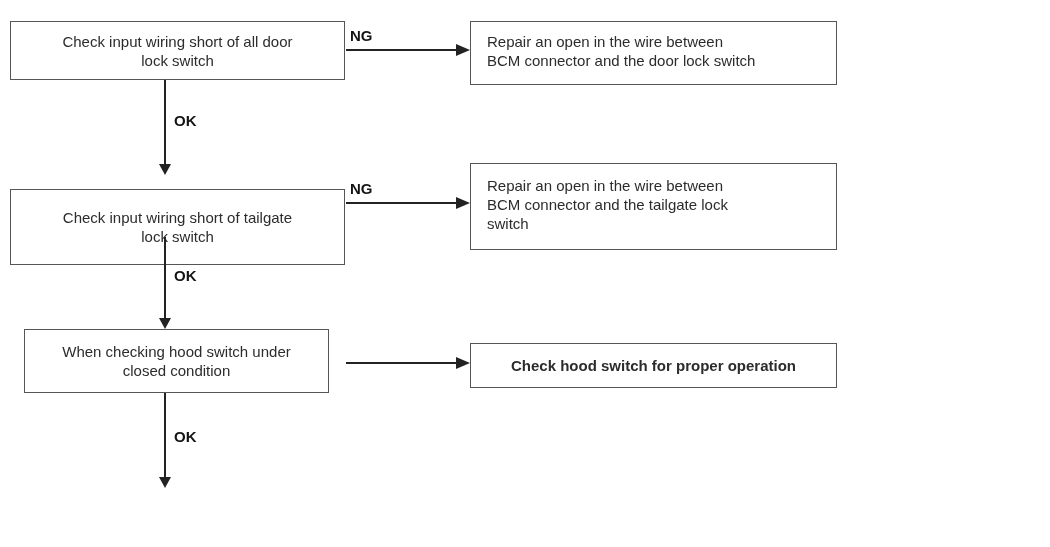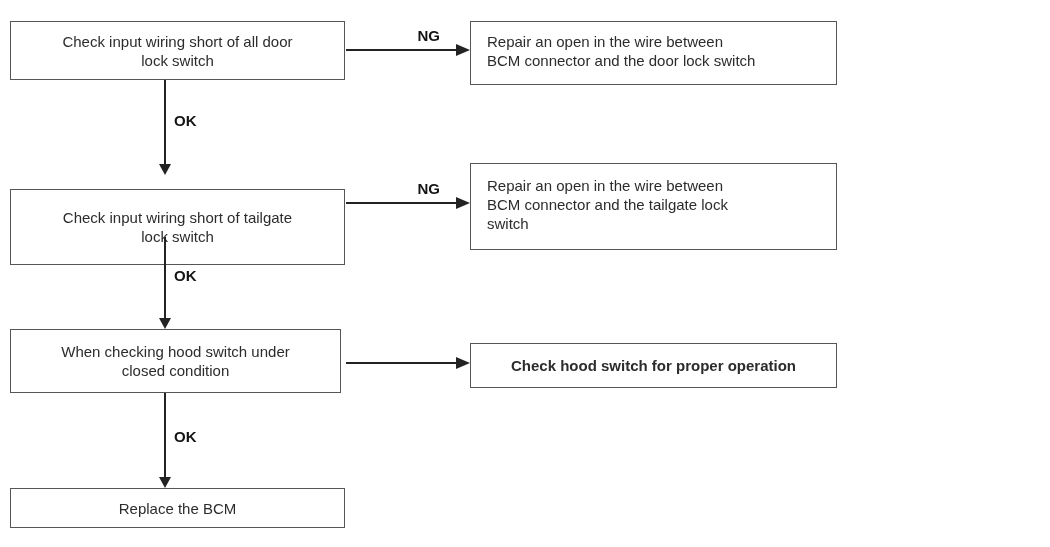--- a/index.html
+++ b/index.html
@@ -32,21 +32,21 @@
     padding: 18px 10px;
   }
   .box.left {
     justify-content: flex-start;
     text-align: left;
     padding: 0 14px 4px 16px;
   }
   
   .b1 { left: 10px;  top: 21px;  width: 335px; height: 59px; }
   .b2 { left: 10px;  top: 189px; width: 335px; height: 76px; }
-  .b3 { left: 10px;  top: 329px; width: 331px; height: 64px; }
+  .b3 { left: 24px;  top: 329px; width: 305px; height: 64px; }
   .b4 { left: 10px;  top: 488px; width: 335px; height: 40px; }
   
   .r1 { left: 470px; top: 21px;  width: 367px; height: 64px; }
   .r2 { left: 470px; top: 163px; width: 367px; height: 87px; }
   .r3 { left: 470px; top: 343px; width: 367px; height: 45px; font-weight: bold; }
 
   .vline {
     position: absolute;
     width: 2px;
     background: #232323;
@@ -77,21 +77,21 @@
   }
   .lbl {
     position: absolute;
     font-weight: bold;
     font-size: 15px;
     color: #141414;
     white-space: pre-line;
     line-height: 17px;
   }
   .lbl.ok { left: 174px; }
-  .lbl.ng { left: 370px; width: 70px; text-align: right; }
+  .lbl.ng { left: 350px; width: 70px; text-align: left; }
   .ok1 { top: 112px; }
   .ok2 { top: 267px; }
   .ok3 { top: 428px; }
   .ng1 { top: 27px; }
   .ng2 { top: 180px; }
   .disp { left: 333px; top: 313px; width: 140px; text-align: center; }
 </style>
 </head>
 <body>
 
@@ -125,15 +125,14 @@
   <div class="box center b3">When checking hood switch under
 closed condition</div>
   <div class="hline" style="top:362px;"></div>
   <div class="head-right" style="top:357px;"></div>
   <div class="box center r3">Check hood switch for proper operation</div>
 
   <div class="vline" style="top:393px; height:84px;"></div>
   <div class="head-down" style="top:477px;"></div>
   <div class="lbl ok ok3">OK</div>
 
-  <div class="box center b4">Replace the BCM</div>
 
 </div>
 
 </body></html>

